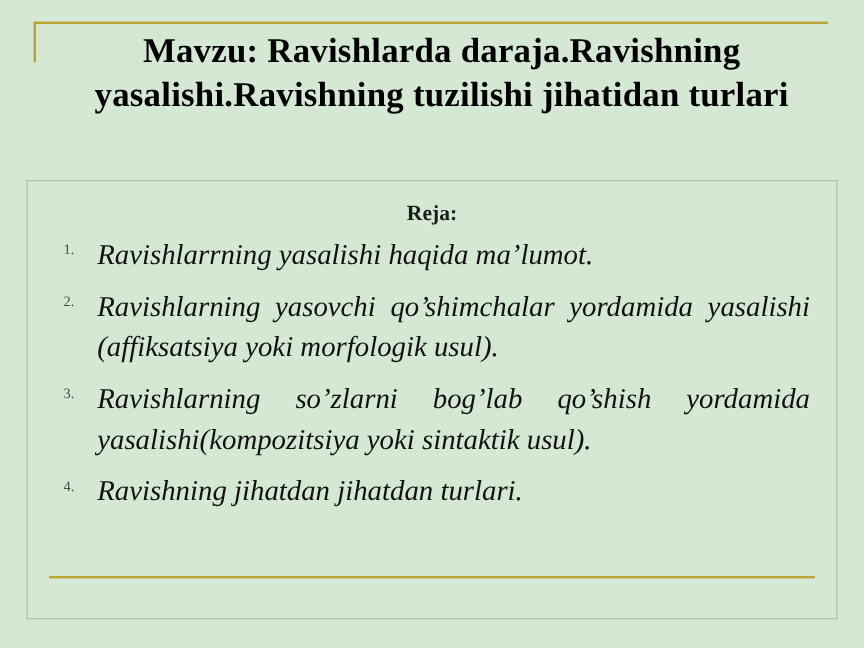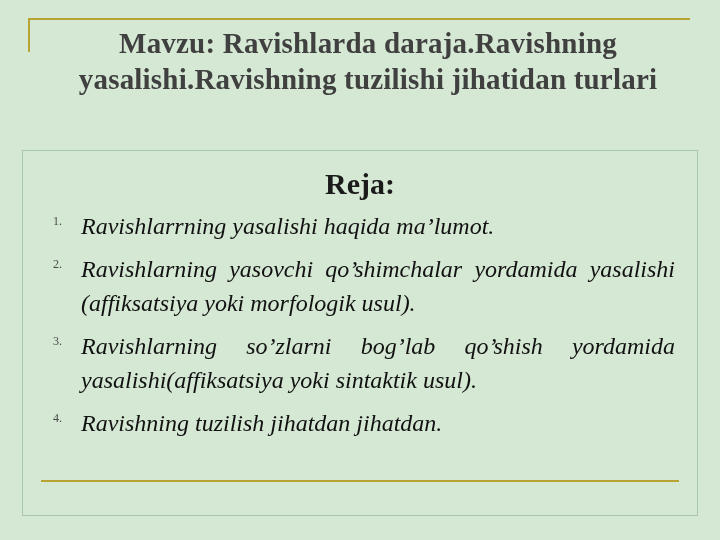--- a/index.html
+++ b/index.html
@@ -45,41 +45,41 @@
   }
   .title-text {
     position: relative;
     margin: 0;
     padding: 8px 2px 0 10px;
     text-align: center;
     font-family: "Liberation Serif", serif;
     font-weight: bold;
     font-size: 29px;
     line-height: 1.23;
-    color: #404040;
+    color: #000000;
     letter-spacing: 0.2px;
   }
   
   .content-box {
     position: absolute;
     left: 22px;
     top: 150px;
     width: 676px;
     height: 366px;
     border: 1px solid #a9c4b0;
     box-sizing: border-box;
     background: transparent;
   }
   .reja-heading {
     margin: 0;
     padding: 16px 0 8px 0;
     text-align: center;
     font-family: "Liberation Serif", serif;
     font-weight: bold;
-    font-size: 30px;
+    font-size: 18px;
     color: #1b1b1b;
   }
   ol.reja-list {
     list-style: none;
     margin: 0;
     padding: 0 22px 0 10px;
     counter-reset: rejaitem;
   }
   ol.reja-list li {
     position: relative;
@@ -125,20 +125,20 @@
     <div class="title-rule-left"></div>
     <h1 class="title-text">Mavzu: Ravishlarda daraja.Ravishning yasalishi.Ravishning tuzilishi jihatidan turlari</h1>
   </div>
 
   <div class="content-box">
     <h2 class="reja-heading">Reja:</h2>
 
     <ol class="reja-list">
       <li>Ravishlarrning yasalishi haqida ma’lumot.</li>
       <li>Ravishlarning yasovchi qo’shimchalar yordamida yasalishi (affiksatsiya yoki morfologik usul).</li>
-      <li>Ravishlarning so’zlarni bog’lab qo’shish yordamida yasalishi(affiksatsiya yoki sintaktik usul).</li>
-      <li class="last">Ravishning tuzilish jihatdan  jihatdan.</li>
+      <li>Ravishlarning so’zlarni bog’lab qo’shish yordamida yasalishi(kompozitsiya yoki sintaktik usul).</li>
+      <li class="last">Ravishning jihatdan jihatdan  turlari.</li>
     </ol>
 
     <div class="bottom-rule"></div>
   </div>
 
 </div>
 
 </body></html>

